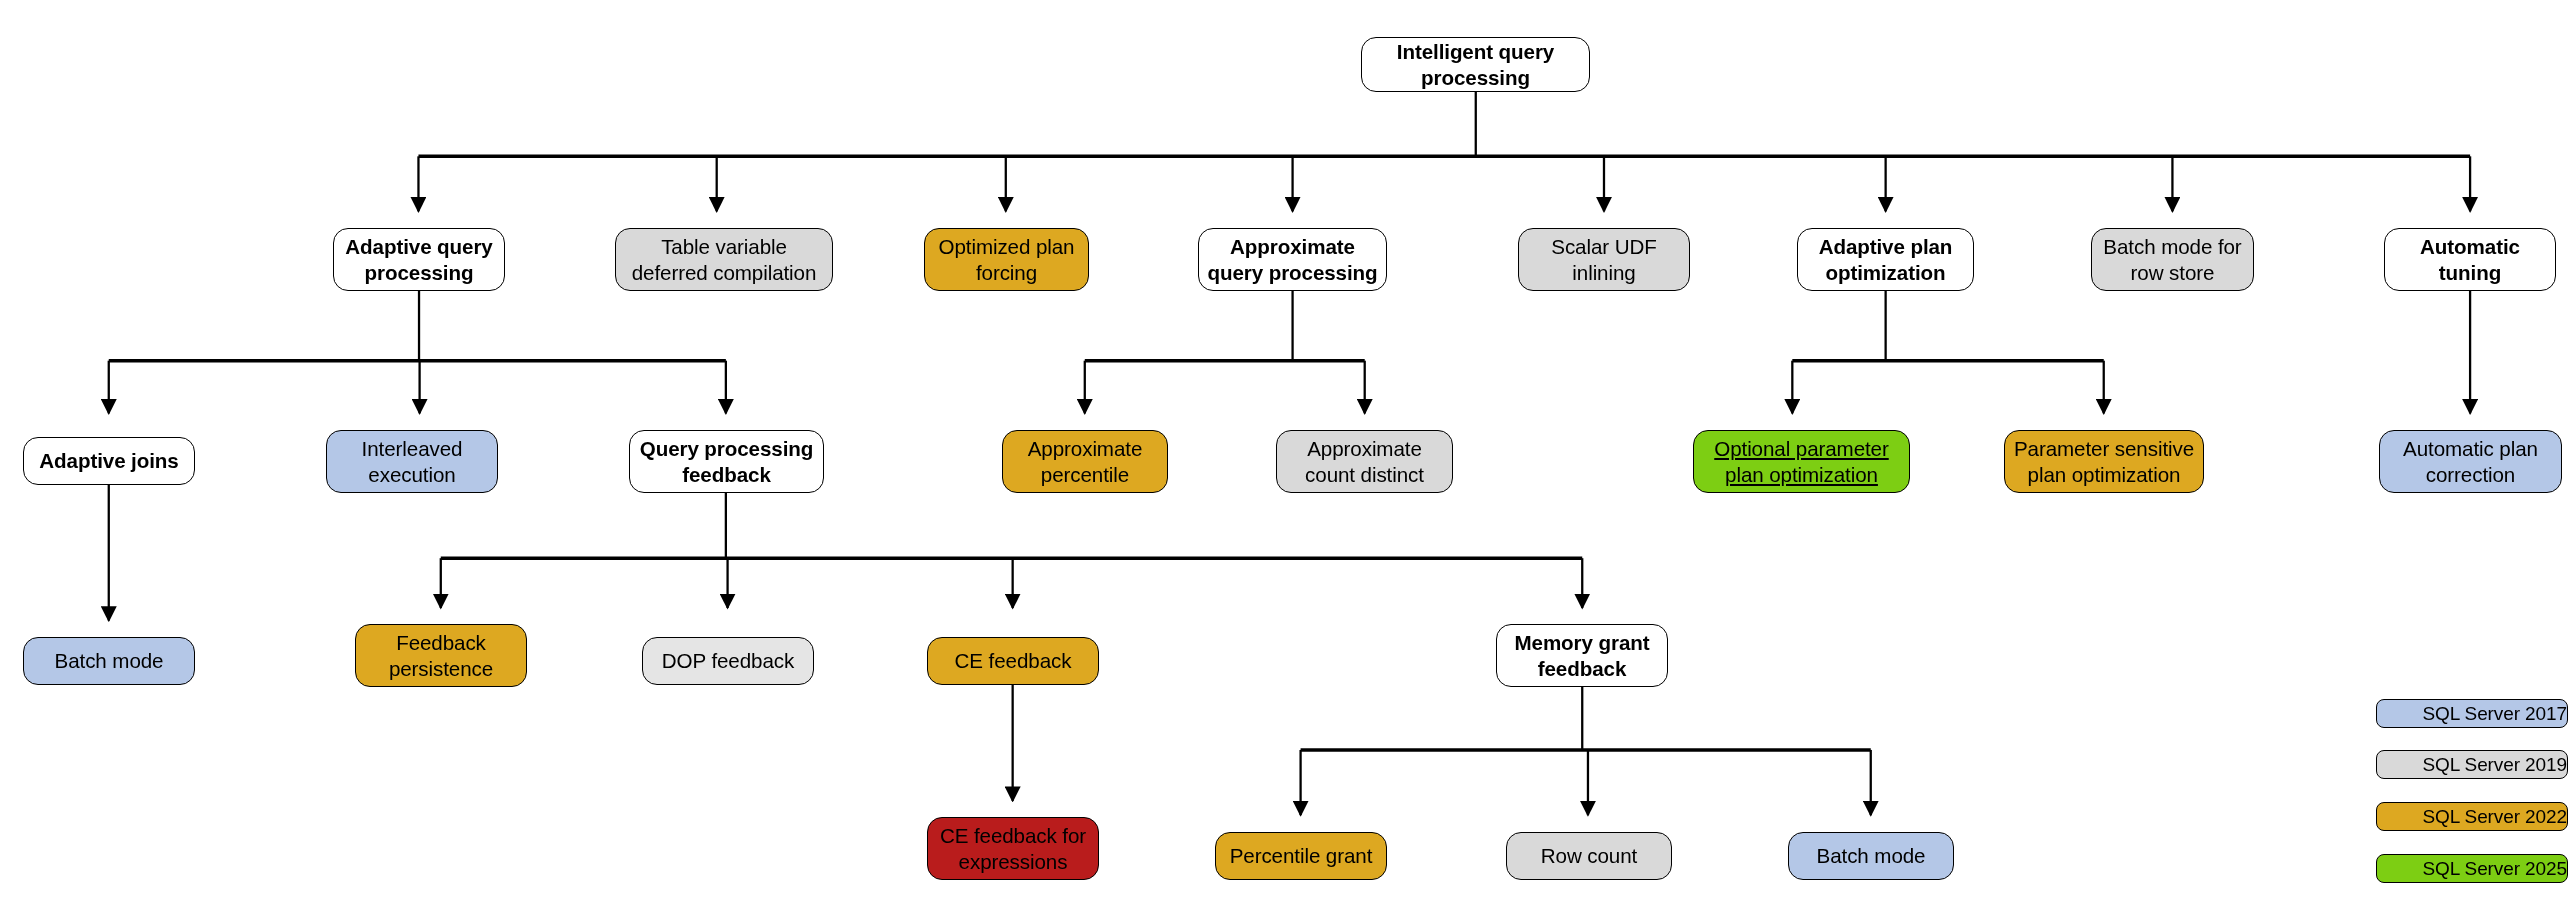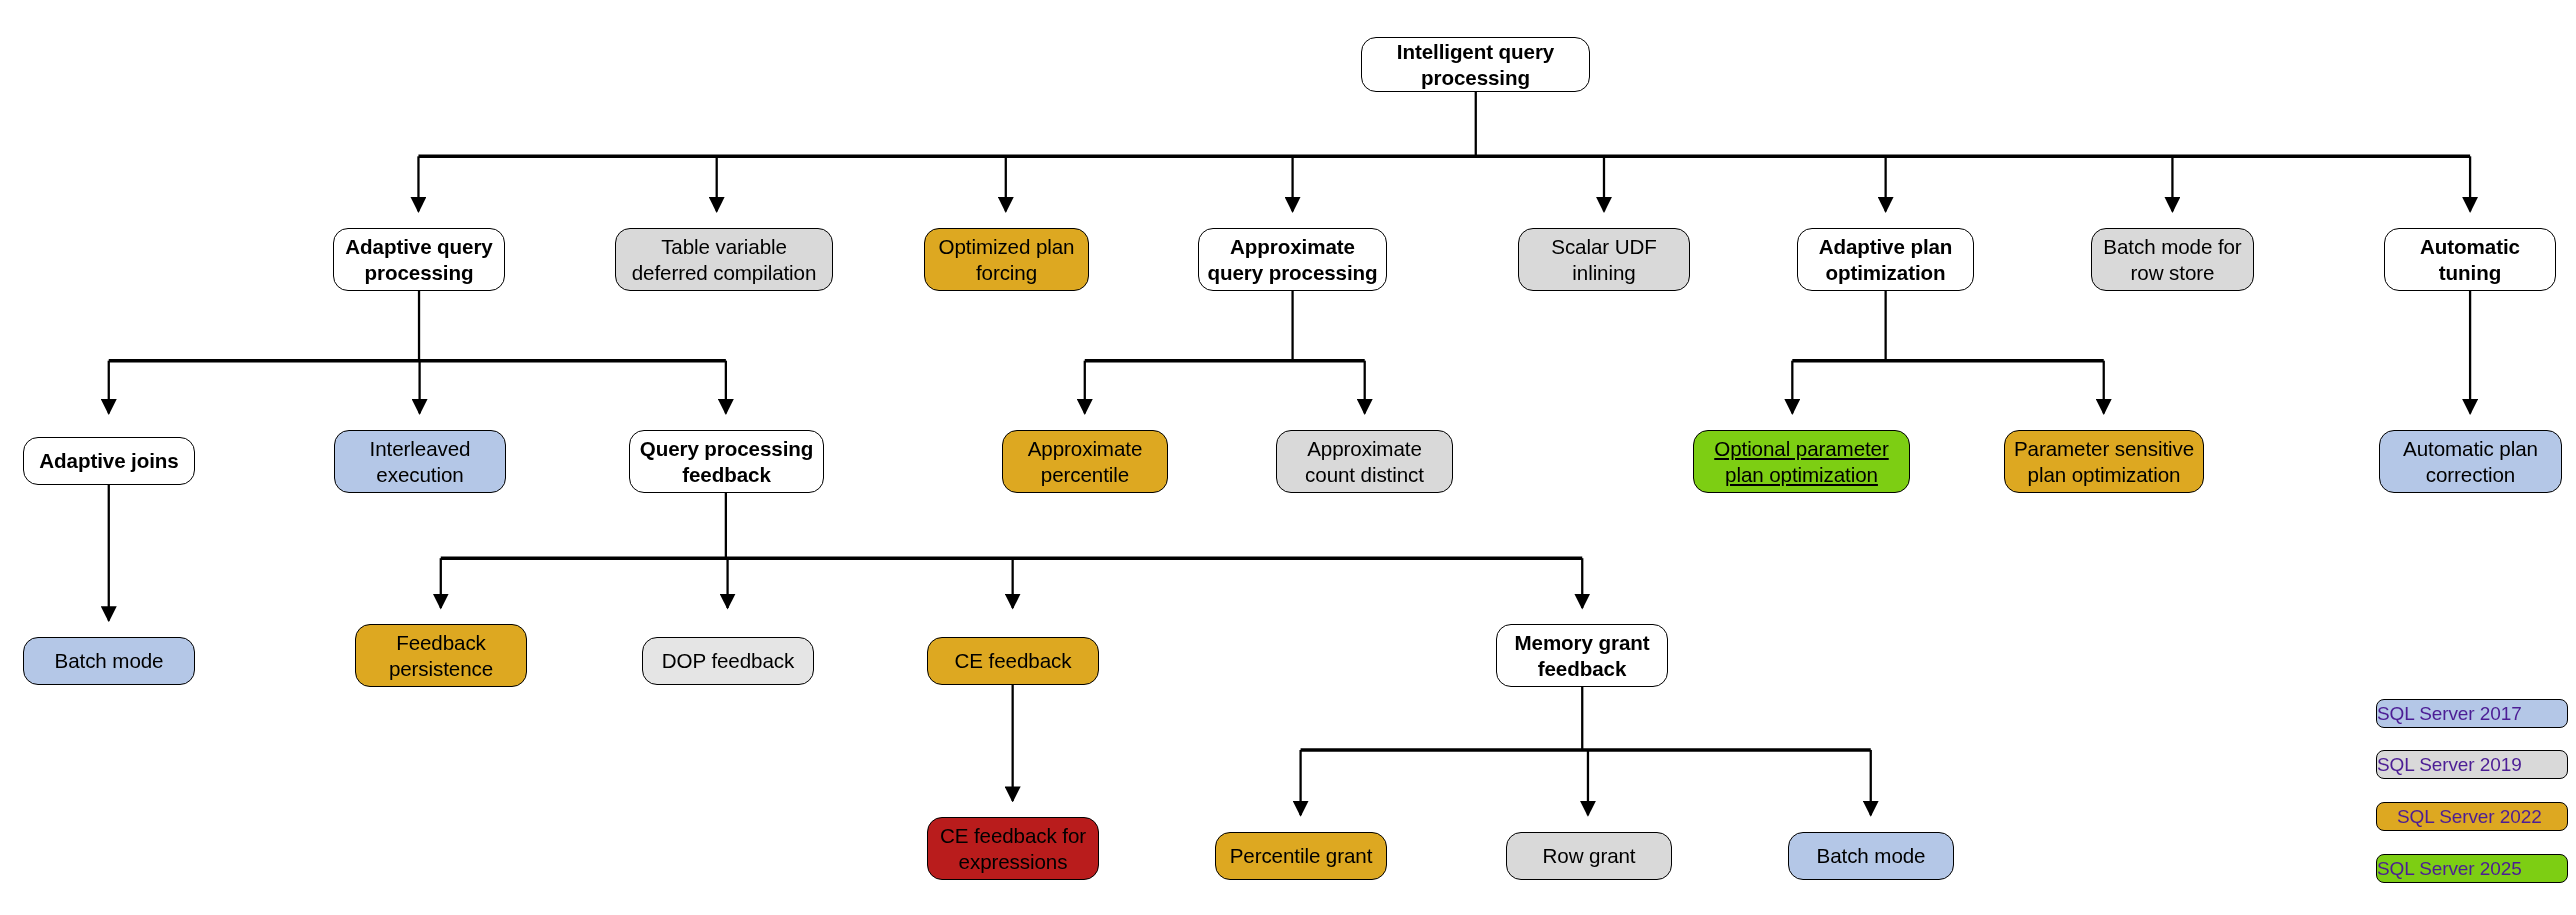--- a/index.html
+++ b/index.html
@@ -43,23 +43,23 @@
   .node.bold {
     font-weight: bold;
   }
   .legend-item {
     position: absolute;
     box-sizing: border-box;
     border: 1.7px solid #000000;
     border-radius: 8px;
     display: flex;
     align-items: center;
-    justify-content: flex-start;
+    justify-content: flex-end;
     font-size: 19px;
-    color: #4c1d95;
+    color: #000000;
     background: #ffffff;
     letter-spacing: -0.1px;
   }
 </style>
 </head>
 <body>
 
 <div id="canvas">
   <svg id="edges" viewBox="0 0 4500 1600">
     <defs>
@@ -120,21 +120,21 @@
 query processing</span></div>
       <div class="node" style="left: 1518px; top: 215px; width: 172px; height: 63px; background: rgb(217, 217, 217);"><span>Scalar UDF
 inlining</span></div>
       <div class="node bold" style="left: 1797px; top: 215px; width: 177px; height: 63px; background: rgb(255, 255, 255);"><span>Adaptive plan
 optimization</span></div>
       <div class="node" style="left: 2091px; top: 215px; width: 163px; height: 63px; background: rgb(217, 217, 217);"><span>Batch mode for
 row store</span></div>
       <div class="node bold" style="left: 2384px; top: 215px; width: 172px; height: 63px; background: rgb(255, 255, 255);"><span>Automatic
 tuning</span></div>
       <div class="node bold" style="left: 23px; top: 424px; width: 172px; height: 48px; background: rgb(255, 255, 255);"><span>Adaptive joins</span></div>
-      <div class="node" style="left: 334px; top: 417px; width: 172px; height: 63px; background: rgb(180, 199, 231);"><span>Interleaved
+      <div class="node" style="left: 326px; top: 417px; width: 172px; height: 63px; background: rgb(180, 199, 231);"><span>Interleaved
 execution</span></div>
       <div class="node bold" style="left: 629px; top: 417px; width: 195px; height: 63px; background: rgb(255, 255, 255);"><span>Query processing
 feedback</span></div>
       <div class="node" style="left: 1002px; top: 417px; width: 166px; height: 63px; background: rgb(221, 168, 33);"><span>Approximate
 percentile</span></div>
       <div class="node" style="left: 1276px; top: 417px; width: 177px; height: 63px; background: rgb(217, 217, 217);"><span>Approximate
 count distinct</span></div>
       <div class="node" style="left: 1693px; top: 417px; width: 217px; height: 63px; background: rgb(125, 206, 19); text-decoration: underline;"><span>Optional parameter
 plan optimization</span></div>
       <div class="node" style="left: 2004px; top: 417px; width: 200px; height: 63px; background: rgb(221, 168, 33);"><span>Parameter sensitive
@@ -144,21 +144,21 @@
       <div class="node" style="left: 23px; top: 624px; width: 172px; height: 48px; background: rgb(180, 199, 231);"><span>Batch mode</span></div>
       <div class="node" style="left: 355px; top: 611px; width: 172px; height: 63px; background: rgb(221, 168, 33);"><span>Feedback
 persistence</span></div>
       <div class="node" style="left: 642px; top: 624px; width: 172px; height: 48px; background: #e5e5e5;"><span>DOP feedback</span></div>
       <div class="node" style="left: 927px; top: 624px; width: 172px; height: 48px; background: rgb(221, 168, 33);"><span>CE feedback</span></div>
       <div class="node bold" style="left: 1496px; top: 611px; width: 172px; height: 63px; background: rgb(255, 255, 255);"><span>Memory grant
 feedback</span></div>
       <div class="node" style="left: 927px; top: 804px; width: 172px; height: 63px; background: #b91c1c;"><span>CE feedback for
 expressions</span></div>
       <div class="node" style="left: 1215px; top: 819px; width: 172px; height: 48px; background: rgb(221, 168, 33);"><span>Percentile grant</span></div>
-      <div class="node" style="left: 1506px; top: 819px; width: 166px; height: 48px; background: rgb(217, 217, 217);"><span>Row grant</span></div>
+      <div class="node" style="left: 1506px; top: 819px; width: 166px; height: 48px; background: rgb(217, 217, 217);"><span>Row count</span></div>
       <div class="node" style="left: 1788px; top: 819px; width: 166px; height: 48px; background: rgb(180, 199, 231);"><span>Batch mode</span></div>
     </div>
   <div id="legend-layer">
       <div class="legend-item" style="left: 2376px; top: 699px; width: 192px; height: 29px; background: rgb(180, 199, 231);">
         <span>SQL Server 2017</span>
       </div>
       <div class="legend-item" style="left: 2376px; top: 750px; width: 192px; height: 29px; background: rgb(217, 217, 217);">
         <span>SQL Server 2019</span>
       </div>
       <div class="legend-item" style="left: 2376px; top: 802px; width: 192px; height: 29px; background: rgb(221, 168, 33); padding-left: 20px;">

